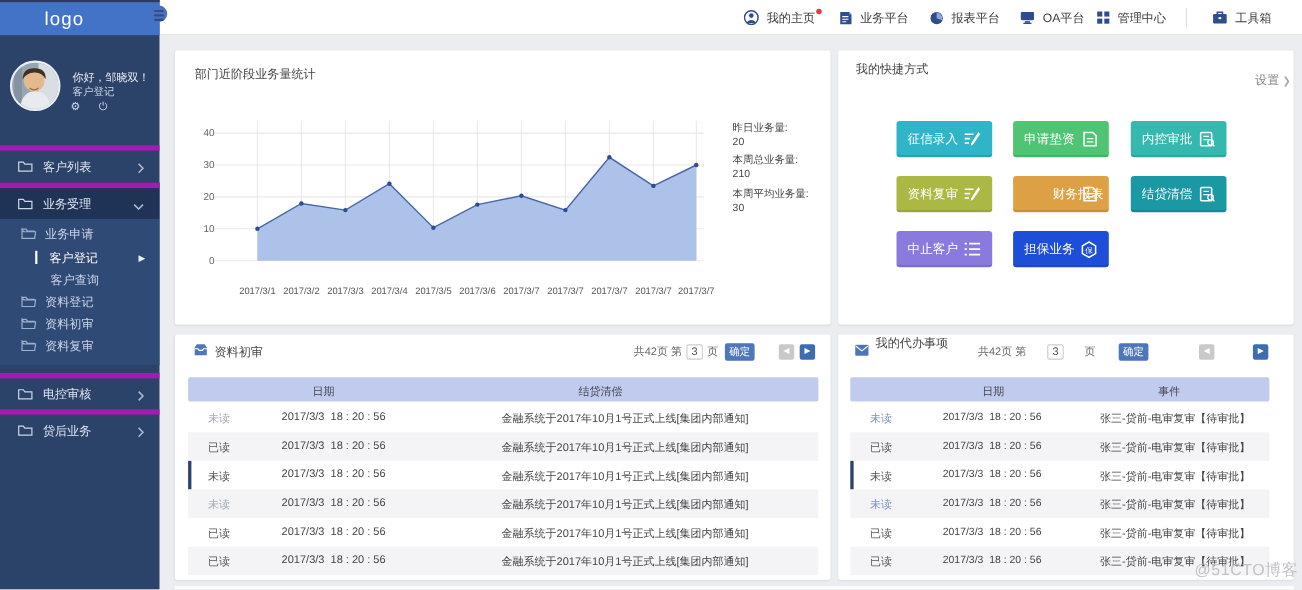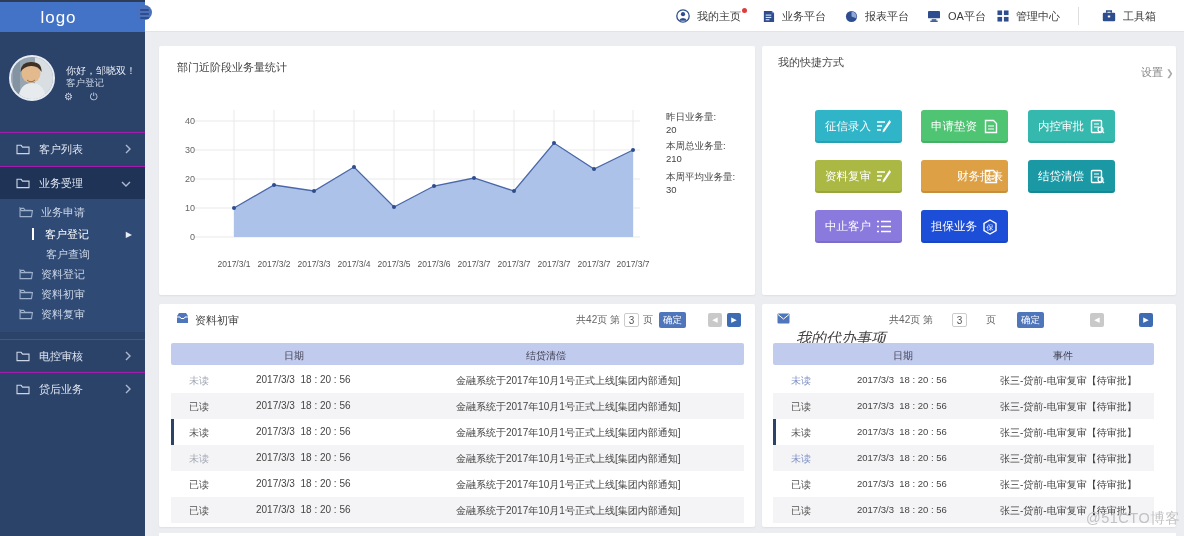--- a/index.html
+++ b/index.html
@@ -14,21 +14,21 @@
 #logo { position:absolute; left:0; top:0; width:145px; height:32px; background:#4273c6; border-top:2px solid #2e3c55; color:#fff; font-size:17px; line-height:31px; text-align:center; letter-spacing:1px; padding-right:28px; }
 #toggle { position:absolute; left:137px; top:5px; width:15px; height:15px; border-radius:50%; background:#4a71ba; z-index:5; }
 #toggle i { display:block; height:1.5px; background:#2e4d8e; margin:2.5px 3px 0; border-radius:1px;}
 #toggle i:first-child{margin-top:4px;}
 
 #avatar { position:absolute; left:9px; top:55px; width:46px; height:46px; border-radius:50%; border:2px solid #e8edf5; overflow:hidden; background:#b9c6cf; }
 .hello { position:absolute; left:66px; top:64px; color:#e8edf6; font-size:10px; }
 .role  { position:absolute; left:66px; top:77px; color:#ccd6e8; font-size:9.5px; }
 .uicons { position:absolute; left:64px; top:91px; color:#ccd6e8; font-size:10px; letter-spacing:7px;}
 
-.mitem { position:absolute; left:0; width:145px; height:33px; color:#dfe6f2; font-size:11px; display:flex; align-items:center; border-top:1px solid #a21caf; }
+.mitem { position:absolute; left:0; width:145px; height:33px; color:#dfe6f2; font-size:11px; display:flex; align-items:center; border-top:5px solid #a21caf; }
 .mitem .fold { margin-left:16px; margin-right:9px; }
 .mitem .chev { position:absolute; right:14px; }
 #submenu { position:absolute; left:0; top:199px; width:145px; height:133px; background:#2f4a74; }
 .sitem { position:absolute; left:0; width:145px; height:20px; color:#ccd6e8; font-size:11px; display:flex; align-items:center; }
 
 .card { position:absolute; background:#fff; border-radius:2px; box-shadow:0 1px 2px rgba(0,0,0,0.06); }
 #card-chart { left:159px; top:46px; width:596px; height:249px; }
 #card-short { left:762px; top:46px; width:414px; height:249px; }
 #card-inbox { left:159px; top:304px; width:596px; height:223px; }
 #card-todo  { left:762px; top:304px; width:414px; height:223px; }
@@ -364,21 +364,21 @@
   <span class="status-read" style="position:absolute;left:18px;top:7px;">已读</span>
   <span class="dt" style="left:85px;">2017/3/3&nbsp;&nbsp;18 : 20 : 56</span>
   <span class="dd" style="left:285px;">金融系统于2017年10月1号正式上线[集团内部通知]</span>
 </div>
 
 <div class="card" id="card-todo"></div>
 <svg class="abs" style="left:777px;top:313px;" width="13" height="11" viewBox="0 0 13 11">
     <rect x="0.5" y="0.5" width="12" height="10" rx="1" fill="#4f75bb"></rect>
     <path d="M1 1.5 L6.5 6 L12 1.5" stroke="#fff" fill="none" stroke-width="1"></path>
   </svg>
-<div class="abs" style="left:796px;top:329px;font-size:15px;color:#444;font-style:italic;">我的代办事项</div>
+<div class="abs" style="left:796px;top:304px;font-size:11px;color:#444;">我的代办事项</div>
 <div class="pager" style="right:31px;top:312px;gap:15px;">
   共42页&nbsp;第<span class="pbox">3</span>页<span class="pbtn-ok">确定</span>
   <span style="width:16px;"></span>
   <span class="sqbtn" style="background:#c9c9c9;">◀</span>
   <span style="width:5px;"></span>
   <span class="sqbtn" style="background:#3e6cb3;">▶</span>
 </div>
 <div class="thead" style="left:773px;top:343px;width:381px;">
   <span style="position:absolute;left:120px;top:6px;">日期</span>
   <span style="position:absolute;left:280px;top:6px;">事件</span>

